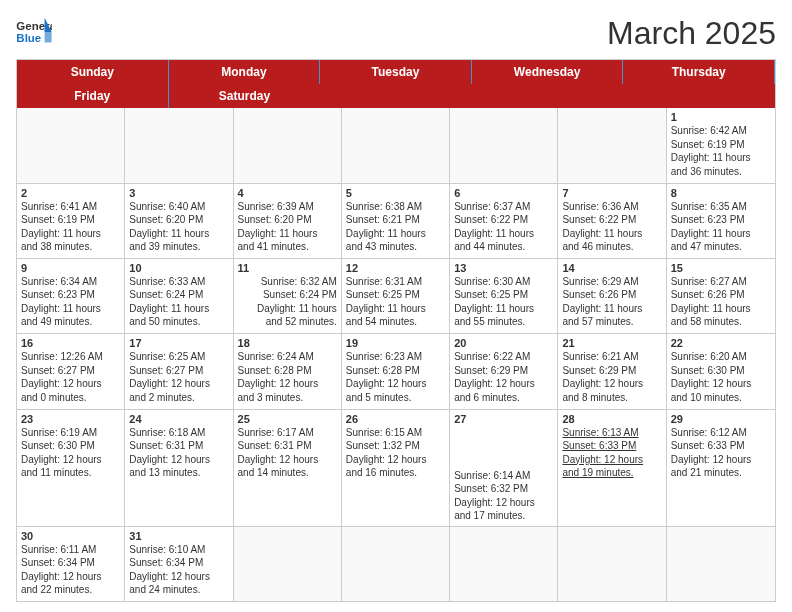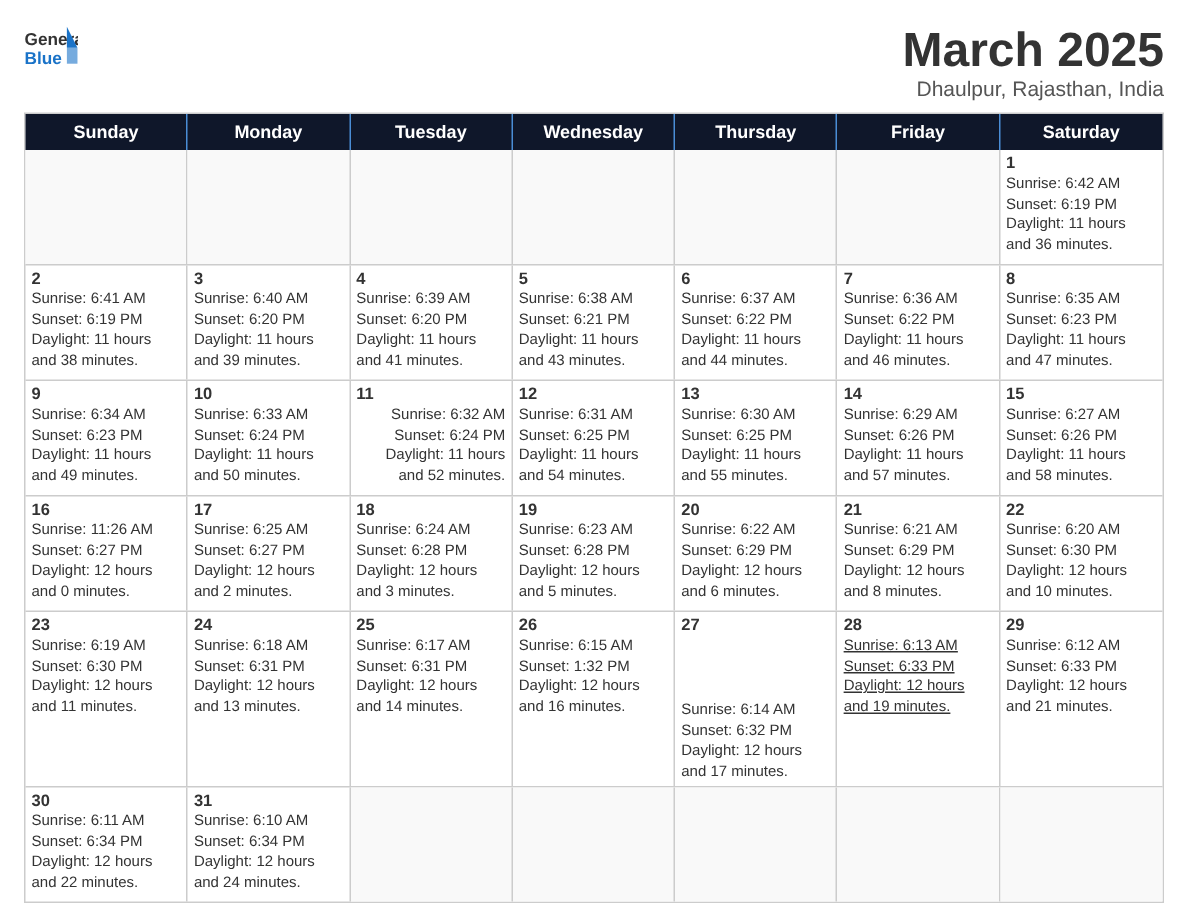--- a/index.html
+++ b/index.html
@@ -30,38 +30,38 @@
     }
     .logo-icon {
       width: 36px;
       height: 30px;
     }
     .title-block {
       text-align: right;
     }
     .month-title {
       font-size: 32px;
-      font-weight: bold;
+      font-weight: normal;
       color: #333;
       line-height: 1.1;
     }
     .subtitle {
       font-size: 14px;
       color: #555;
     }
     .calendar {
       flex: 1;
       display: flex;
       flex-direction: column;
       border: 1px solid #ccc;
     }
     .cal-header {
       display: grid;
-      grid-template-columns: repeat(7, 1fr);
-      background: #0f172a;
+      grid-template-columns: repeat(5, 1fr);
+      background: #b91c1c;
     }
     .cal-header-cell {
       color: #fff;
       font-size: 12px;
       font-weight: bold;
       padding: 5px 4px;
       text-align: center;
       border-right: 1px solid #4a8dd5;
     }
     .cal-header-cell:last-child { border-right: none; }
@@ -109,21 +109,20 @@
     <div class="logo">
       <svg class="logo-icon" viewBox="0 0 40 34">
         <text x="0" y="16" font-size="13" font-weight="bold" fill="#333" font-family="Arial">General</text>
         <text x="0" y="30" font-size="13" font-weight="bold" fill="#1a73c8" font-family="Arial">Blue</text>
         <polygon points="32,2 40,18 32,18" fill="#1a73c8"></polygon>
         <polygon points="32,18 40,18 40,30 32,30" fill="#1a73c8" opacity="0.6"></polygon>
       </svg>
     </div>
     <div class="title-block">
       <div class="month-title">March 2025</div>
-      <div class="subtitle">Dhaulpur, Rajasthan, India</div>
     </div>
   </div>
 
   <div class="calendar">
     <div class="cal-header">
     <div class="cal-header-cell">Sunday</div>
         <div class="cal-header-cell">Monday</div>
         <div class="cal-header-cell">Tuesday</div>
         <div class="cal-header-cell">Wednesday</div>
         <div class="cal-header-cell">Thursday</div>
@@ -244,21 +243,21 @@
             <span class="day-num">15</span>
             <div class="day-info" style="white-space: pre-line;">Sunrise: 6:27 AM
 Sunset: 6:26 PM
 Daylight: 11 hours
 and 58 minutes.</div>
           </div>
         </div>
         <div class="cal-row">
           <div class="cal-cell">
             <span class="day-num">16</span>
-            <div class="day-info" style="white-space: pre-line;">Sunrise: 11:26 AM
+            <div class="day-info" style="white-space: pre-line;">Sunrise: 12:26 AM
 Sunset: 6:27 PM
 Daylight: 12 hours
 and 0 minutes.</div>
           </div>
           <div class="cal-cell">
             <span class="day-num">17</span>
             <div class="day-info" style="white-space: pre-line;">Sunrise: 6:25 AM
 Sunset: 6:27 PM
 Daylight: 12 hours
 and 2 minutes.</div>

